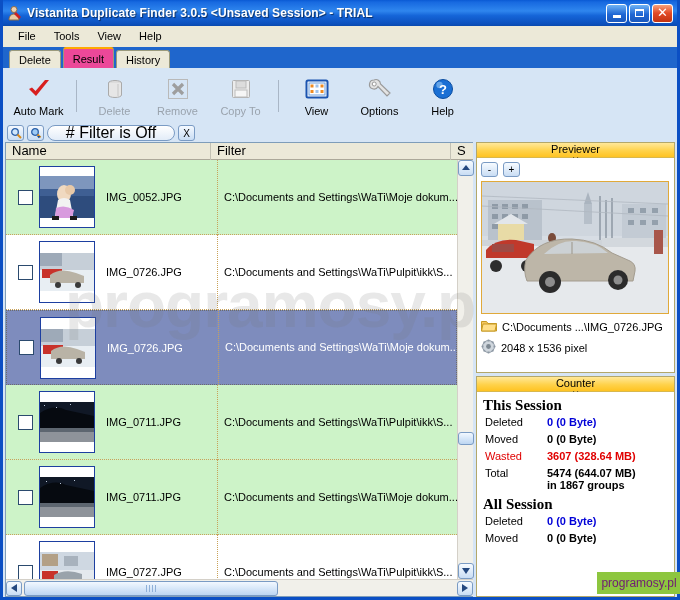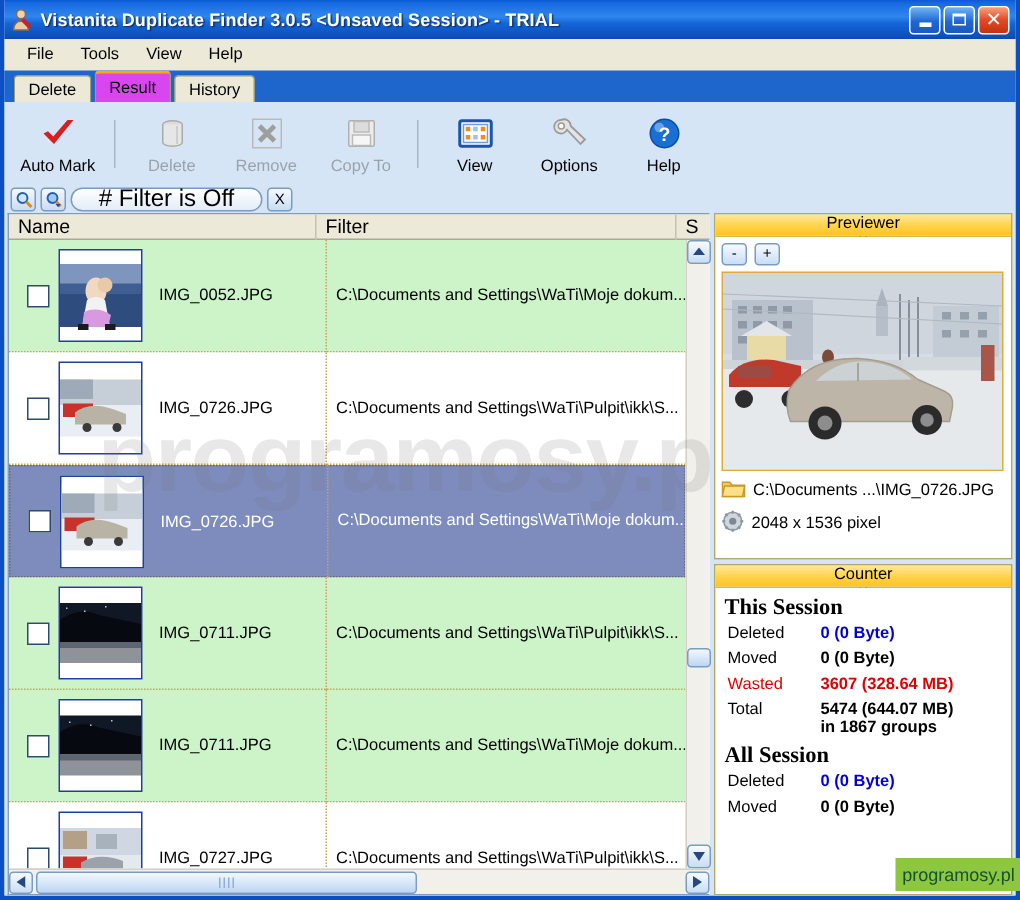--- a/index.html
+++ b/index.html
@@ -54,21 +54,21 @@
   .tabstrip{
     height:21px;background:#1f66cc;
     display:flex;align-items:flex-end;padding-left:6px;box-sizing:border-box;
   }
   .tab{
     height:18px;line-height:18px;padding:0 9px;font-size:11px;
     background:#ece9d8;border:1px solid #9a9a7d;border-bottom:none;
     border-radius:3px 3px 0 0;margin-right:2px;color:#000;box-sizing:border-box;
   }
   .tab.active{
-    background:#d946ef;height:21px;line-height:20px;
+    background:#ec4899;height:21px;line-height:20px;
     border-top:2px solid #ffa800;font-weight:normal;color:#000;
   }
   
   .toolbar{
     height:56px;background:#d6e5f5;display:flex;align-items:center;
     padding-left:4px;box-sizing:border-box;
   }
   .tool{
     width:63px;height:52px;display:flex;flex-direction:column;
     align-items:center;justify-content:center;gap:3px;
@@ -216,21 +216,21 @@
   .v-black{color:#000;}
   .lbl-red{color:#e00000;}
   
   .wm-big{
     position:absolute;left:62px;top:268px;
     font-size:64px;font-weight:bold;color:rgba(120,120,120,.17);
     white-space:nowrap;pointer-events:none;letter-spacing:-1px;
   }
   .wm-badge{
     position:absolute;left:594px;top:572px;width:84px;height:22px;
-    background:#8dc63f;color:#14532d;font-size:12px;
+    background:#8dc63f;color:#701a75;font-size:12px;
     display:flex;align-items:center;justify-content:center;
     pointer-events:none;
   }
 </style>
 </head>
 <body>
 
 <div class="window">
 
   <div class="titlebar">

